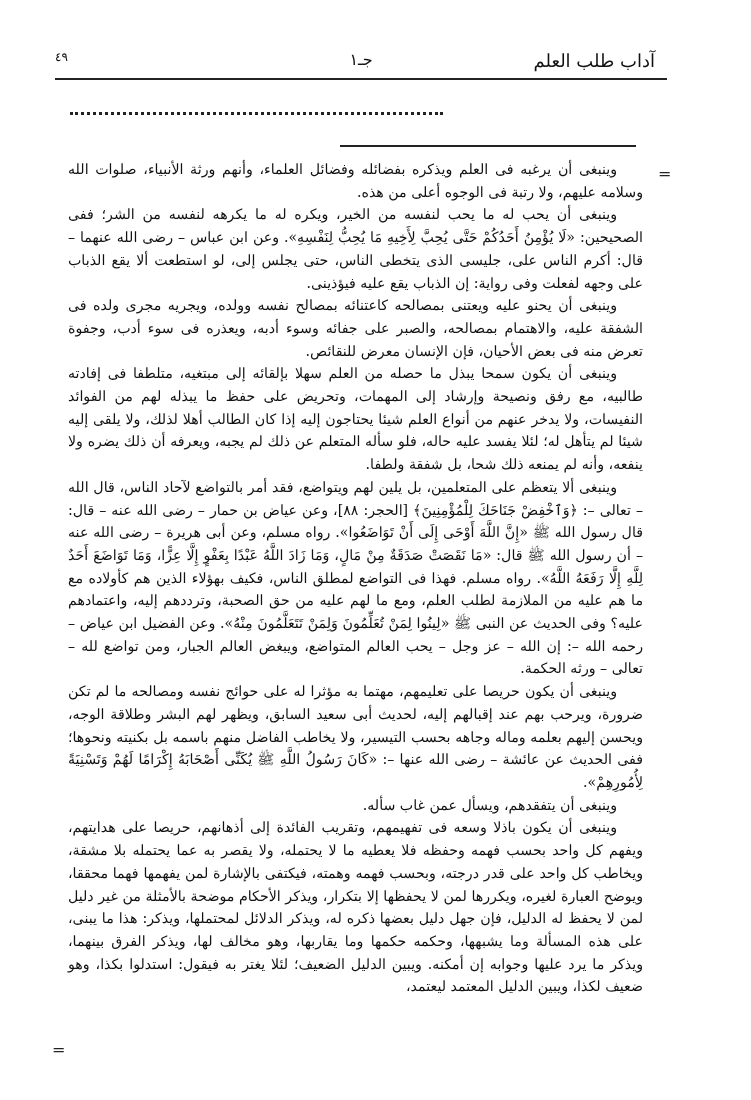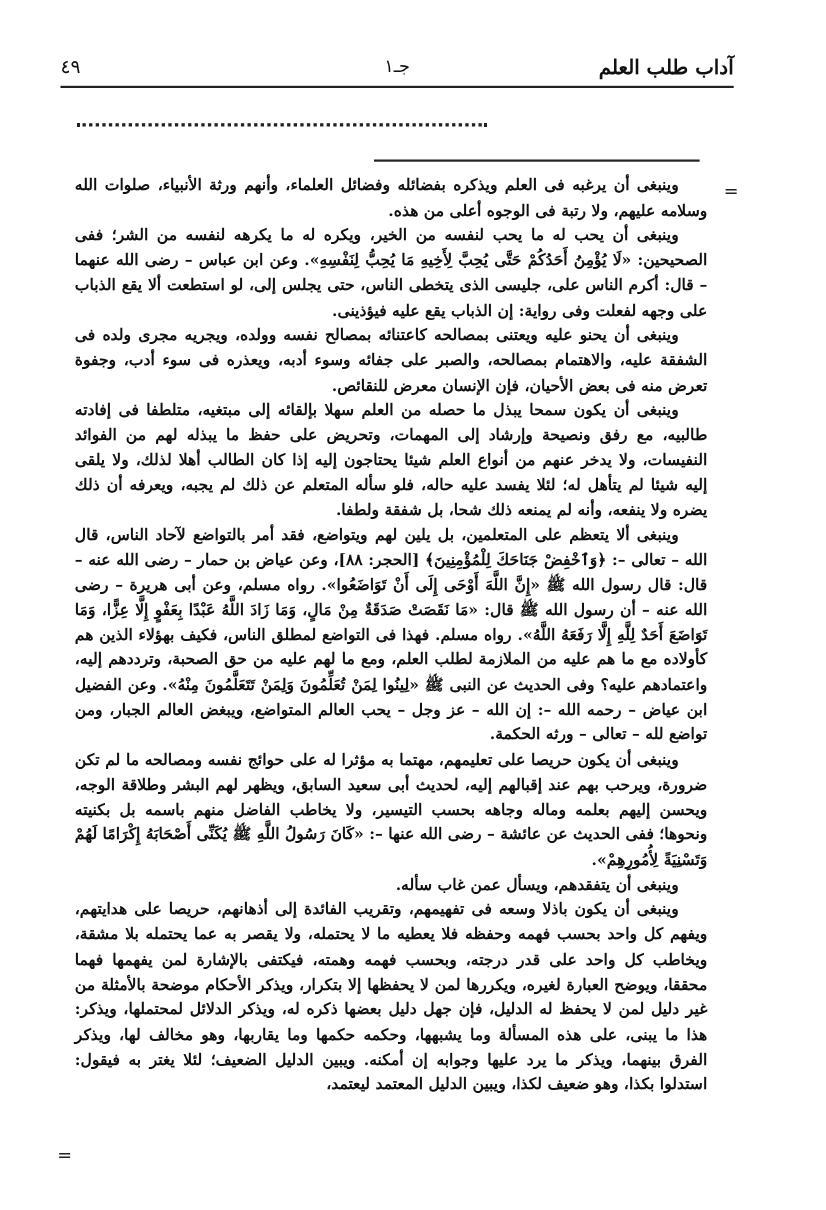--- a/index.html
+++ b/index.html
@@ -1,35 +1,35 @@
 <!DOCTYPE html>
 <html lang="ar"><head>
 <meta charset="utf-8">
 <style>
   html, body { margin: 0; padding: 0; background: #ffffff; }
   body { width: 751px; height: 1100px; position: relative; overflow: hidden;
          font-family: "DejaVu Serif", "Liberation Serif", serif; color: #111; }
   .page { position: absolute; left: 0; top: 0; width: 751px; height: 1100px; }
 
   .header { position: absolute; left: 55px; top: 50px; width: 612px; height: 28px; direction: rtl; }
-  .header .title { position: absolute; right: 0; top: 0; font-size: 18px; font-weight: bold; }
+  .header .title { position: absolute; right: 12px; top: 0; font-size: 18px; }
   .header .volume { position: absolute; left: 50%; transform: translateX(-50%); top: 0; font-size: 16px; }
-  .header .pagenum { position: absolute; left: 0; top: 0; font-size: 17px; direction: ltr; }
+  .header .pagenum { position: absolute; left: 0; top: 0; font-size: 12px; direction: ltr; }
   .header-rule { position: absolute; left: 55px; top: 78px; width: 612px; height: 2px; background: #222; }
 
   .dots { position: absolute; left: 70px; top: 100px; width: 373px; height: 12px;
           border-bottom: 3px dotted #222; }
 
   .footnote-rule { position: absolute; left: 340px; top: 145px; width: 296px; height: 2px; background: #222; }
   .eq-marker { position: absolute; font-family: "DejaVu Sans", sans-serif; font-size: 16px; color: #222; }
   .eq-top { left: 658px; top: 164px; }
   .eq-bottom { left: 52px; top: 1040px; }
 
   .body { position: absolute; left: 68px; top: 158px; width: 575px; direction: rtl; text-align: justify;
-          font-size: 14.2px; line-height: 22.7px; font-weight: bold; }
+          font-size: 14.2px; line-height: 22.7px; }
   .body p { margin: 0; text-indent: 26px; text-align-last: right; }
 </style>
 </head>
 <body>
 
 <div class="page">
 
   <div class="header">
     <span class="title">آداب طلب العلم</span>
     <span class="volume">جـ١</span>

